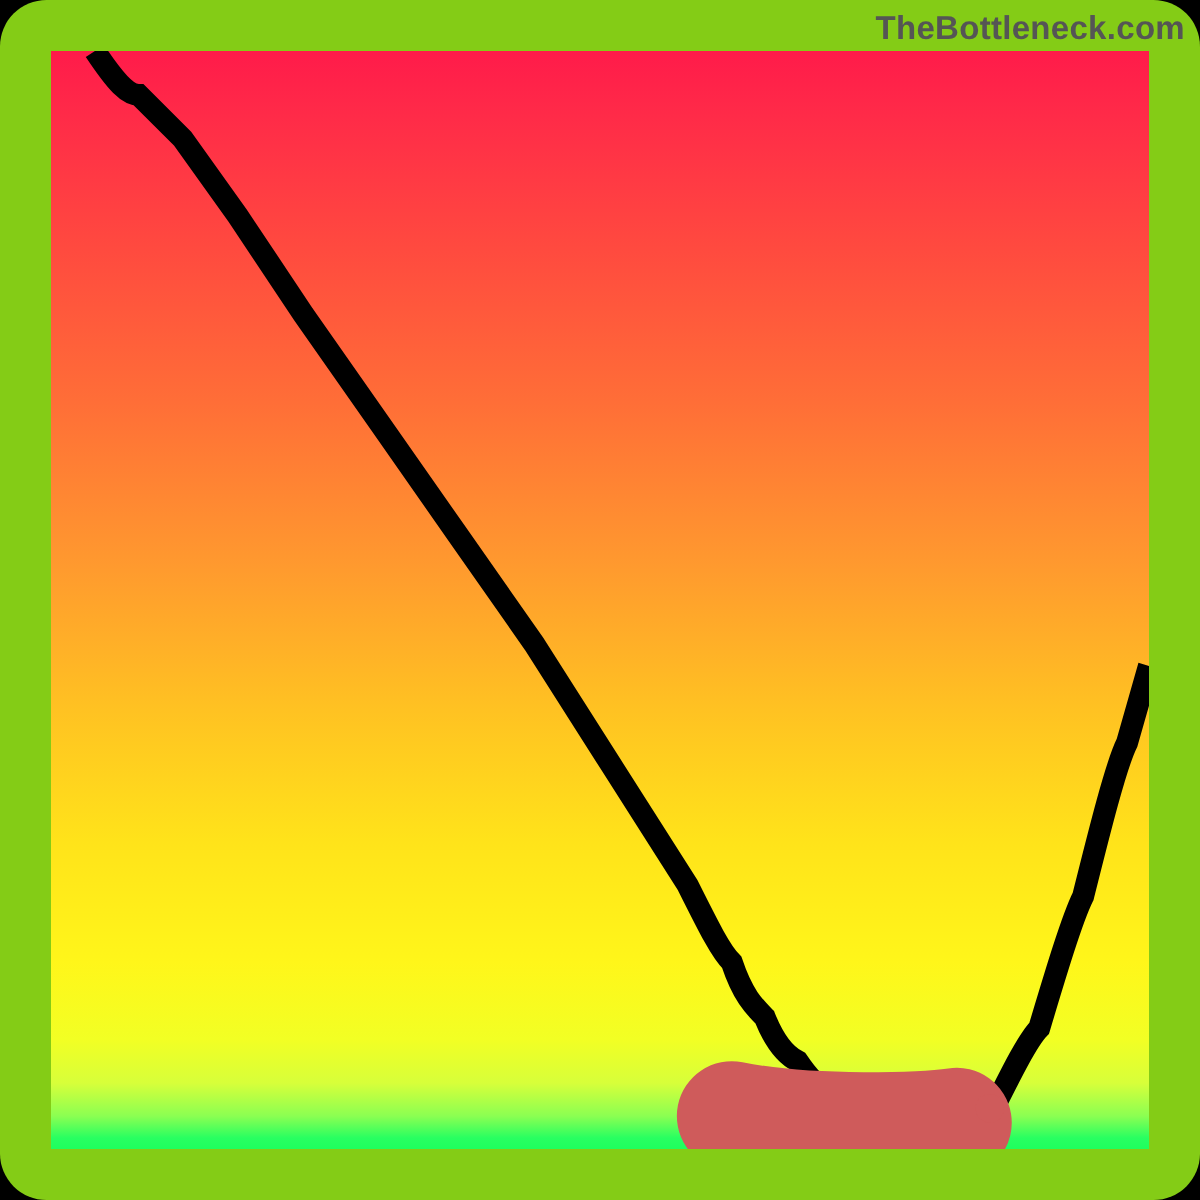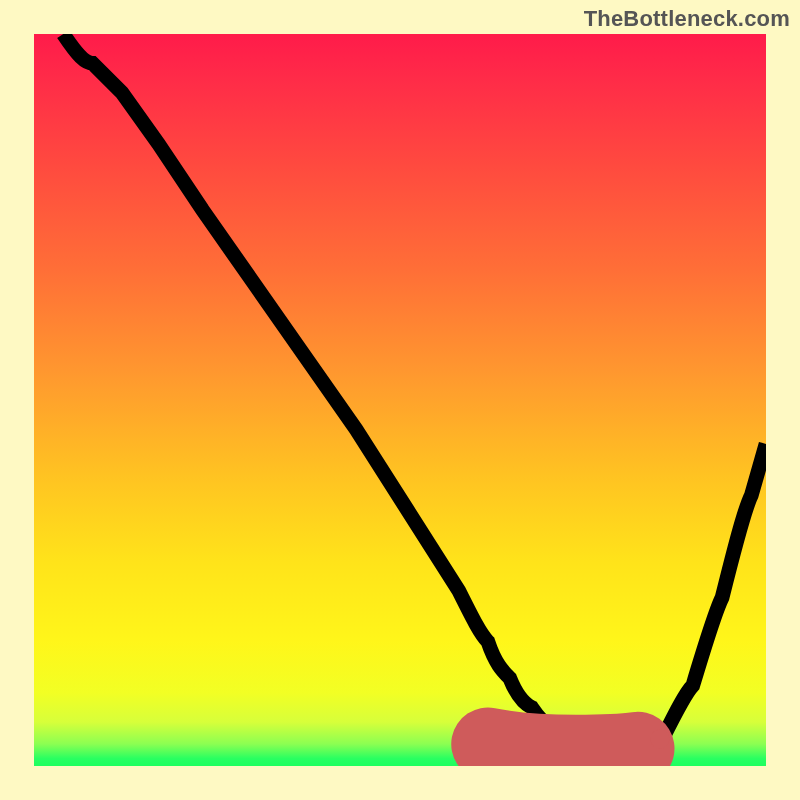--- a/index.html
+++ b/index.html
@@ -8,21 +8,22 @@
     width: 800px;
     height: 800px;
     background: #000;
     overflow: hidden;
     font-family: Arial, Helvetica, sans-serif;
   }
   .frame {
     position: relative;
     width: 800px;
     height: 800px;
-    background: #fef9c3;
+    background: #84cc16;
+    border-radius: 31px;
   }
   .watermark {
     position: absolute;
     top: 6px;
     right: 10px;
     color: #555;
     font-size: 22px;
     font-weight: 600;
     letter-spacing: 0.2px;
     z-index: 5;

